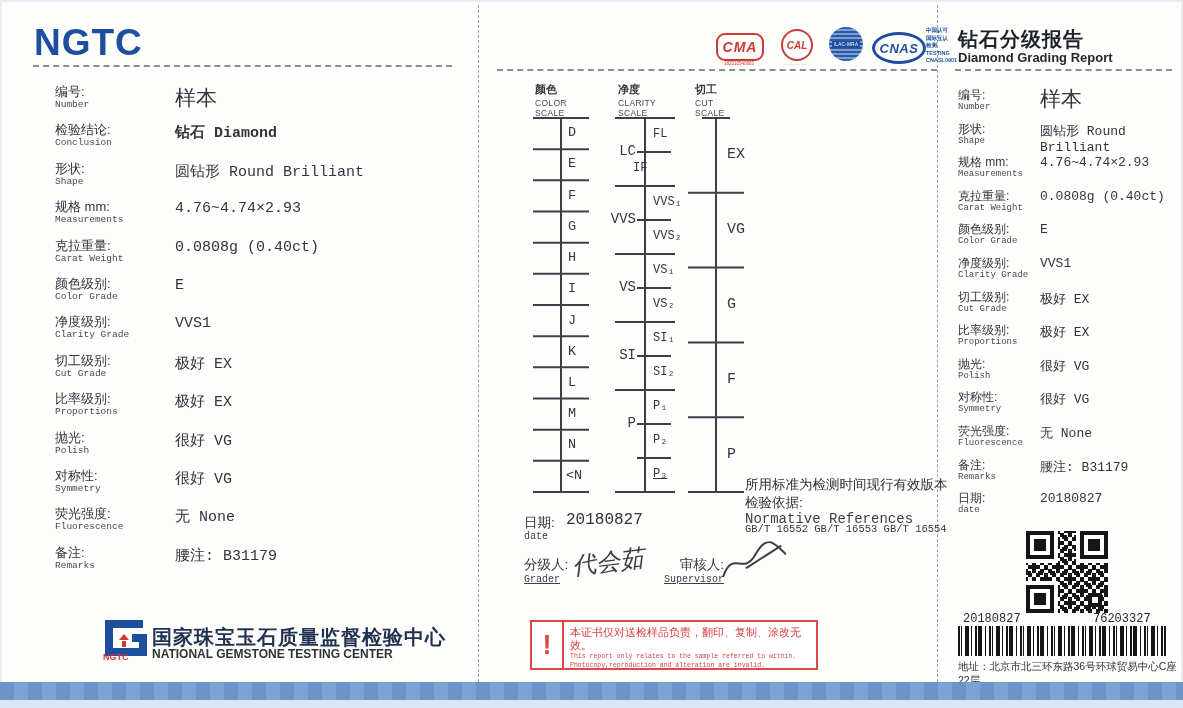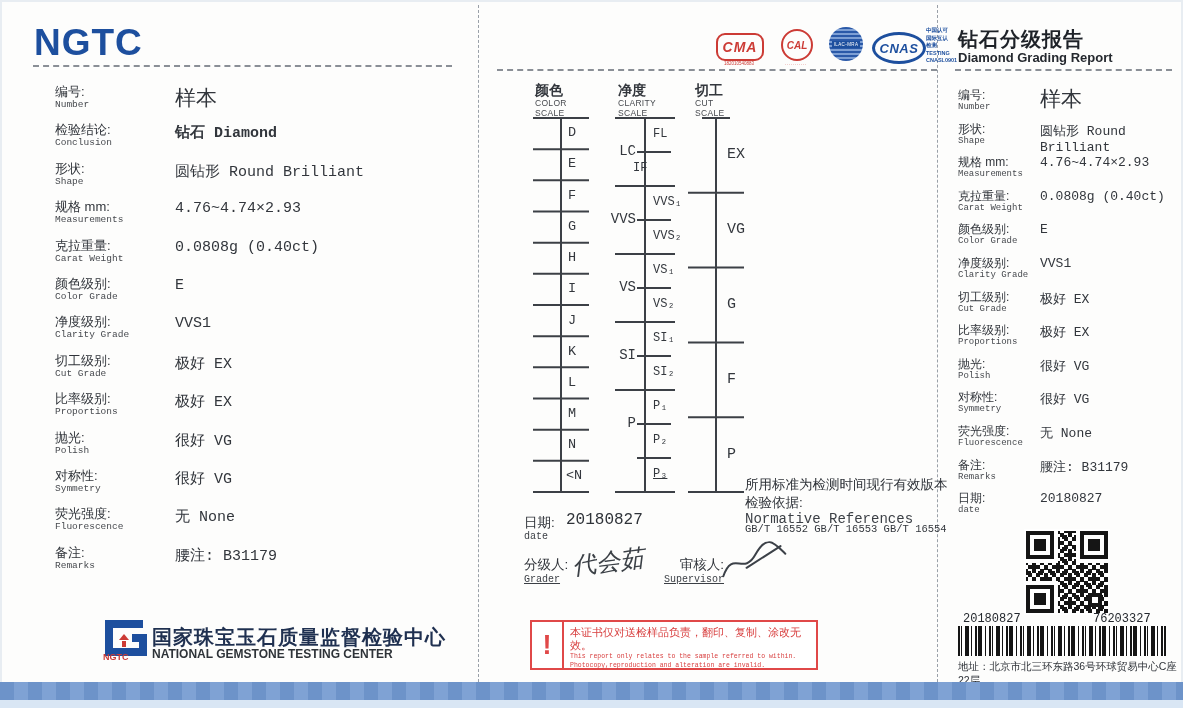--- a/index.html
+++ b/index.html
@@ -24,21 +24,21 @@
   .fval.big{font-size:21px;padding-top:0;font-family:"Liberation Sans",sans-serif;}
   .fval.bold{font-weight:bold;}
   .rrows{position:absolute;left:958px;top:88px;width:216px;}
   .rrow{display:flex;height:33.6px;align-items:flex-start;}
   .rlbl{width:82px;flex:none;}
   .rlbl .zh{font-size:12px;line-height:14px;}
   .rlbl .en{font-size:9px;line-height:10px;}
   .rval{font-size:13px;color:#32363c;font-family:"Liberation Mono","DejaVu Sans Mono",monospace;}
   .rval.big{font-size:21px;font-family:"Liberation Sans",sans-serif;margin-top:-3px;}
   
-  .schead-zh{position:absolute;font-size:14px;color:#33373d;font-weight:bold;}
+  .schead-zh{position:absolute;font-size:11px;color:#33373d;font-weight:bold;}
   .schead-en{position:absolute;font-size:8.5px;color:#46494e;letter-spacing:.3px;}
   .slet{position:absolute;font-size:13.5px;color:#33373d;font-family:"Liberation Mono","DejaVu Sans Mono",monospace;}
   .sgrp{position:absolute;width:40px;text-align:right;font-size:14px;color:#33373d;
         font-family:"Liberation Mono","DejaVu Sans Mono",monospace;}
   .ssub{position:absolute;font-size:12px;color:#33373d;font-family:"Liberation Mono","DejaVu Sans Mono",monospace;}
   .scut{position:absolute;font-size:15px;color:#33373d;font-family:"Liberation Mono","DejaVu Sans Mono",monospace;}
   
   .cma{position:absolute;left:716px;top:33px;width:44px;height:24px;border:2.5px solid #cc3b35;
        border-radius:9px;color:#cc3b35;font-weight:900;font-style:italic;font-size:14px;
        display:flex;align-items:center;justify-content:center;letter-spacing:1px;}

